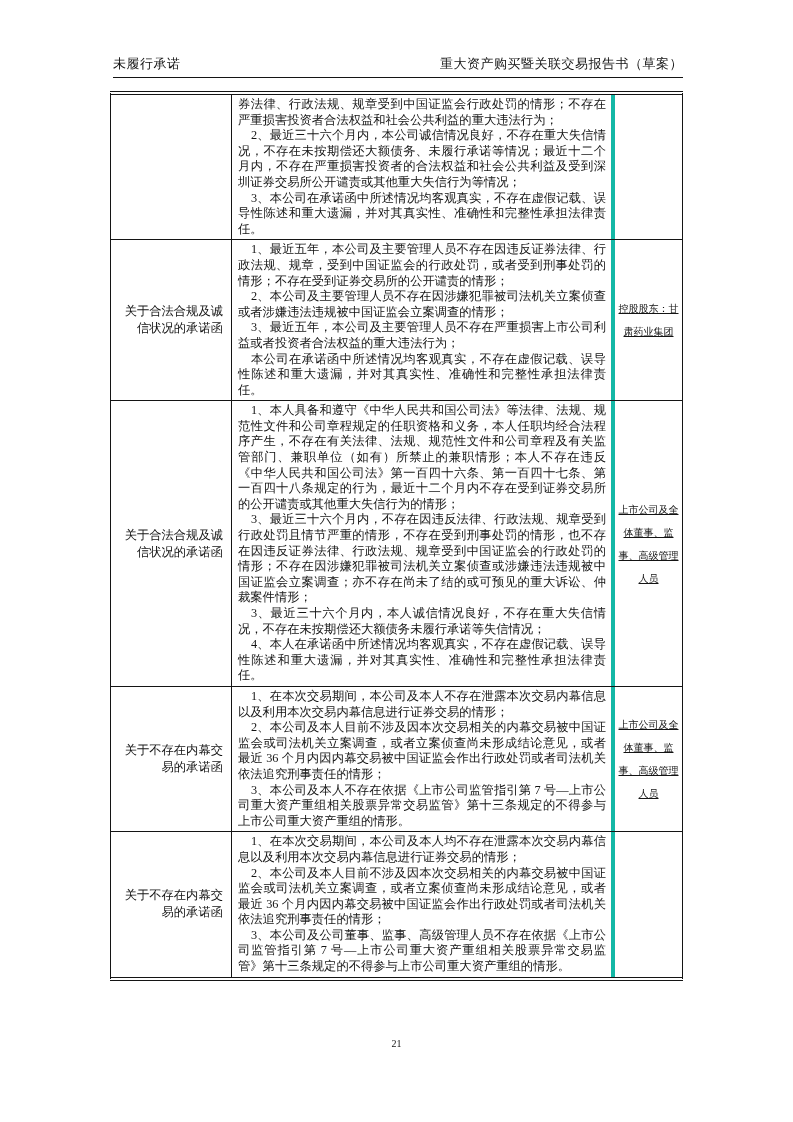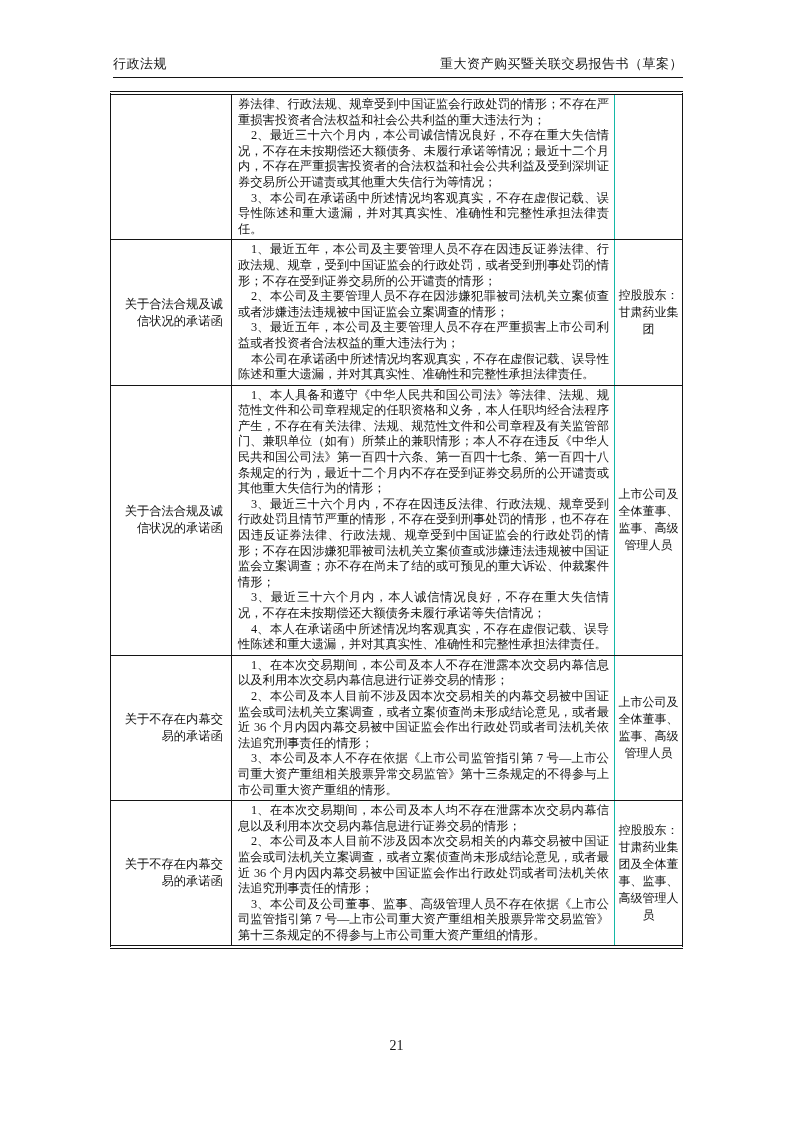--- a/index.html
+++ b/index.html
@@ -60,58 +60,59 @@
     flex-direction: column;
     justify-content: center;
     text-align: right;
     font-size: 12.3px;
     line-height: 17px;
     padding: 2px 8px;
   }
   .cell.content {
     width: 384px;
     border-left: 1px solid #141414;
-    border-right: 1px solid #14b8a6;
+    border-right: 4px solid #14b8a6;
     padding: 2px 5px 2px 6px;
     font-size: 12.3px;
     line-height: 15.6px;
   }
   .cell.content p {
     margin: 0;
     text-align: justify;
     text-justify: inter-ideograph;
     text-indent: 1.05em;
   }
   .cell.content p.continuation {
     text-indent: 0;
   }
   .cell.party {
     flex: 1;
     display: flex;
     flex-direction: column;
     justify-content: center;
     text-align: center;
-    font-size: 12px;
-    line-height: 17px;
+    font-size: 10px;
+    line-height: 23px;
     padding: 2px 3px;
+    text-decoration: underline;
   }
   .page-footer {
     position: absolute;
     top: 1038px;
     left: 0;
     width: 793px;
     text-align: center;
-    font-size: 14px;
+    font-size: 10px;
   }
 </style>
 </head>
 <body>
 
 <div class="page-header">
-  <span>行政法规</span>
+  <span>未履行承诺</span>
   <span>重大资产购买暨关联交易报告书（草案）</span>
 </div>
 <div class="header-rule"></div>
 
 <div class="doc-table">
 
   <div class="trow">
     <div class="cell label"></div>
     <div class="cell content">
       <p class="continuation">券法律、行政法规、规章受到中国证监会行政处罚的情形；不存在严重损害投资者合法权益和社会公共利益的重大违法行为；</p>
@@ -153,20 +154,19 @@
     <div class="cell party">上市公司及全体董事、监事、高级管理人员</div>
   </div>
 
   <div class="trow">
     <div class="cell label">关于不存在内幕交易的承诺函</div>
     <div class="cell content">
       <p>1、在本次交易期间，本公司及本人均不存在泄露本次交易内幕信息以及利用本次交易内幕信息进行证券交易的情形；</p>
       <p>2、本公司及本人目前不涉及因本次交易相关的内幕交易被中国证监会或司法机关立案调查，或者立案侦查尚未形成结论意见，或者最近 36 个月内因内幕交易被中国证监会作出行政处罚或者司法机关依法追究刑事责任的情形；</p>
       <p>3、本公司及公司董事、监事、高级管理人员不存在依据《上市公司监管指引第 7 号—上市公司重大资产重组相关股票异常交易监管》第十三条规定的不得参与上市公司重大资产重组的情形。</p>
     </div>
-    <div class="cell party">控股股东：甘肃药业集团及全体董事、监事、高级管理人员</div>
   </div>
 
 </div>
 
 <div class="page-footer">
   <span>21</span>
 </div>
 
 </body></html>

